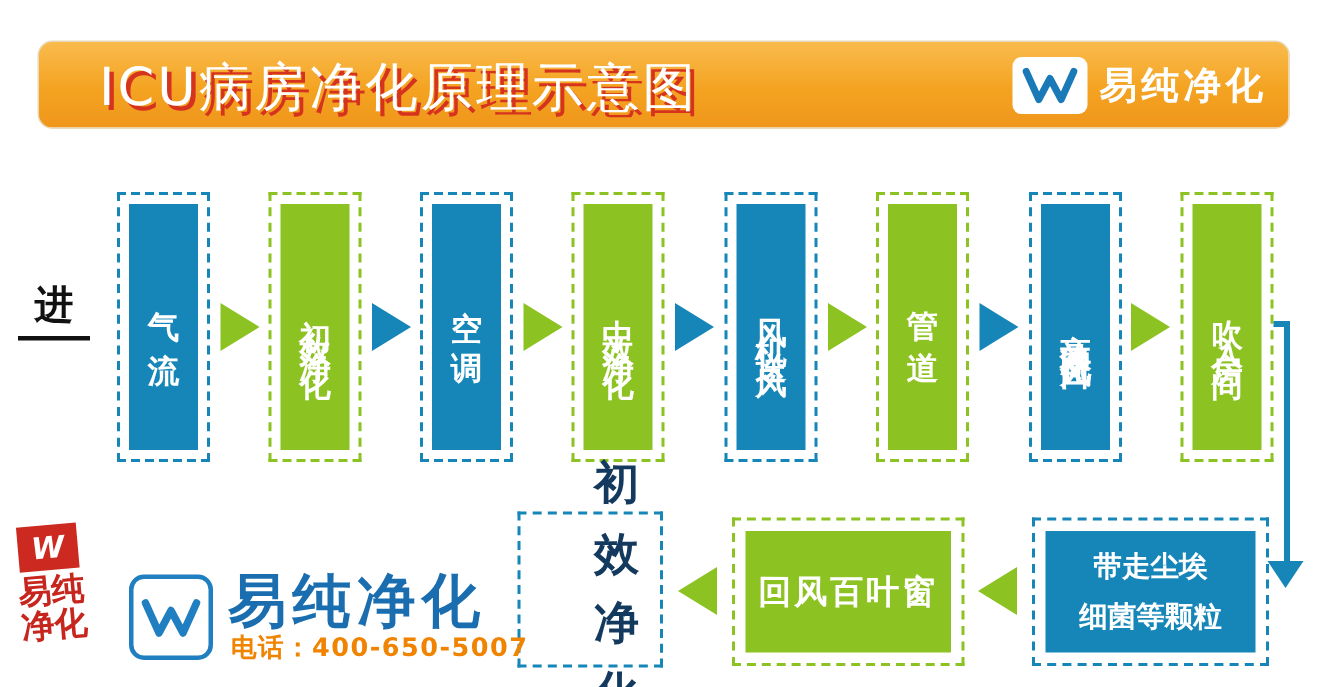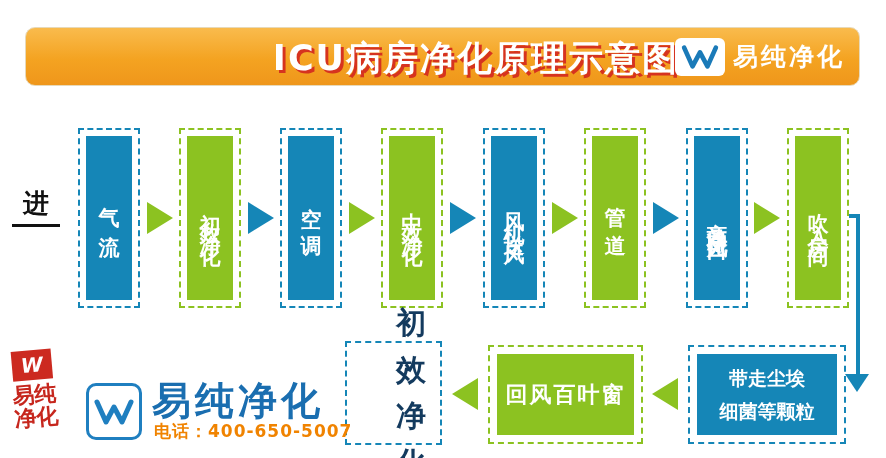--- a/index.html
+++ b/index.html
@@ -13,22 +13,22 @@
 
   
   .banner {
     position:absolute; left:25px; top:27px; width:835px; height:59px;
     border-radius:10px;
     background:linear-gradient(180deg,#f9bb4d 0%,#f4a321 55%,#ef961b 100%);
     border:1px solid #e7d9b9;
   }
   .banner-title {
     position:absolute; left:40px; right:180px; top:7px;
-    text-align:right;
-    font-size:35px; font-weight:bold; color:#ffffff;
+    text-align:left;
+    font-size:35px; font-weight:normal; color:#ffffff;
     letter-spacing:2px;
     text-shadow:3px 3px 0 #d6331f;
     white-space:nowrap;
   }
   .banner-brand {
     position:absolute; right:14px; top:10px;
     display:flex; align-items:center; gap:8px;
   }
   .banner-logo-box {
     width:50px; height:38px; background:#ffffff; border-radius:6px;

